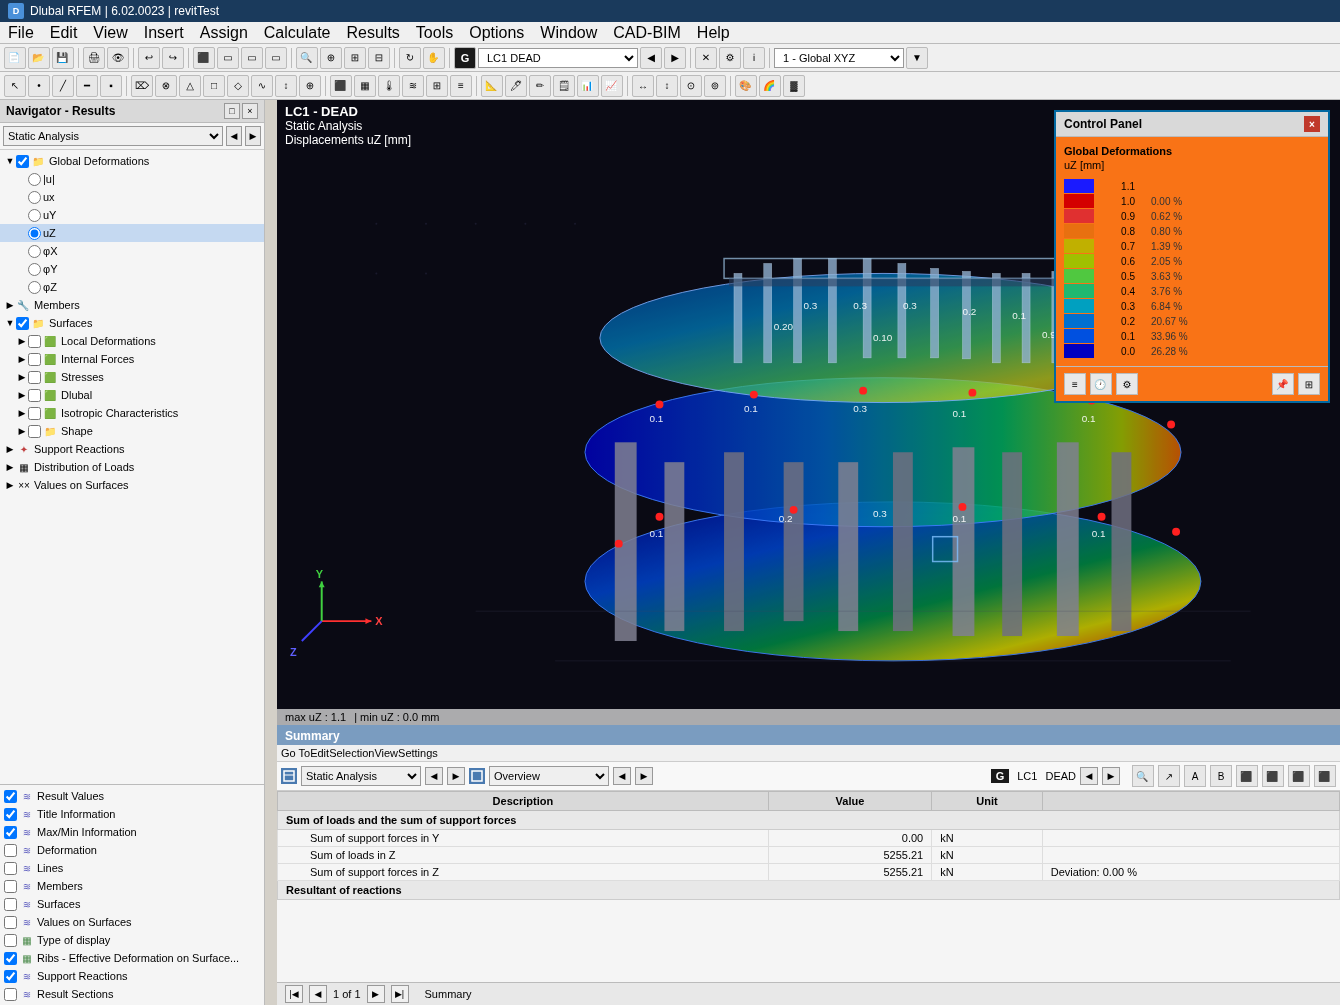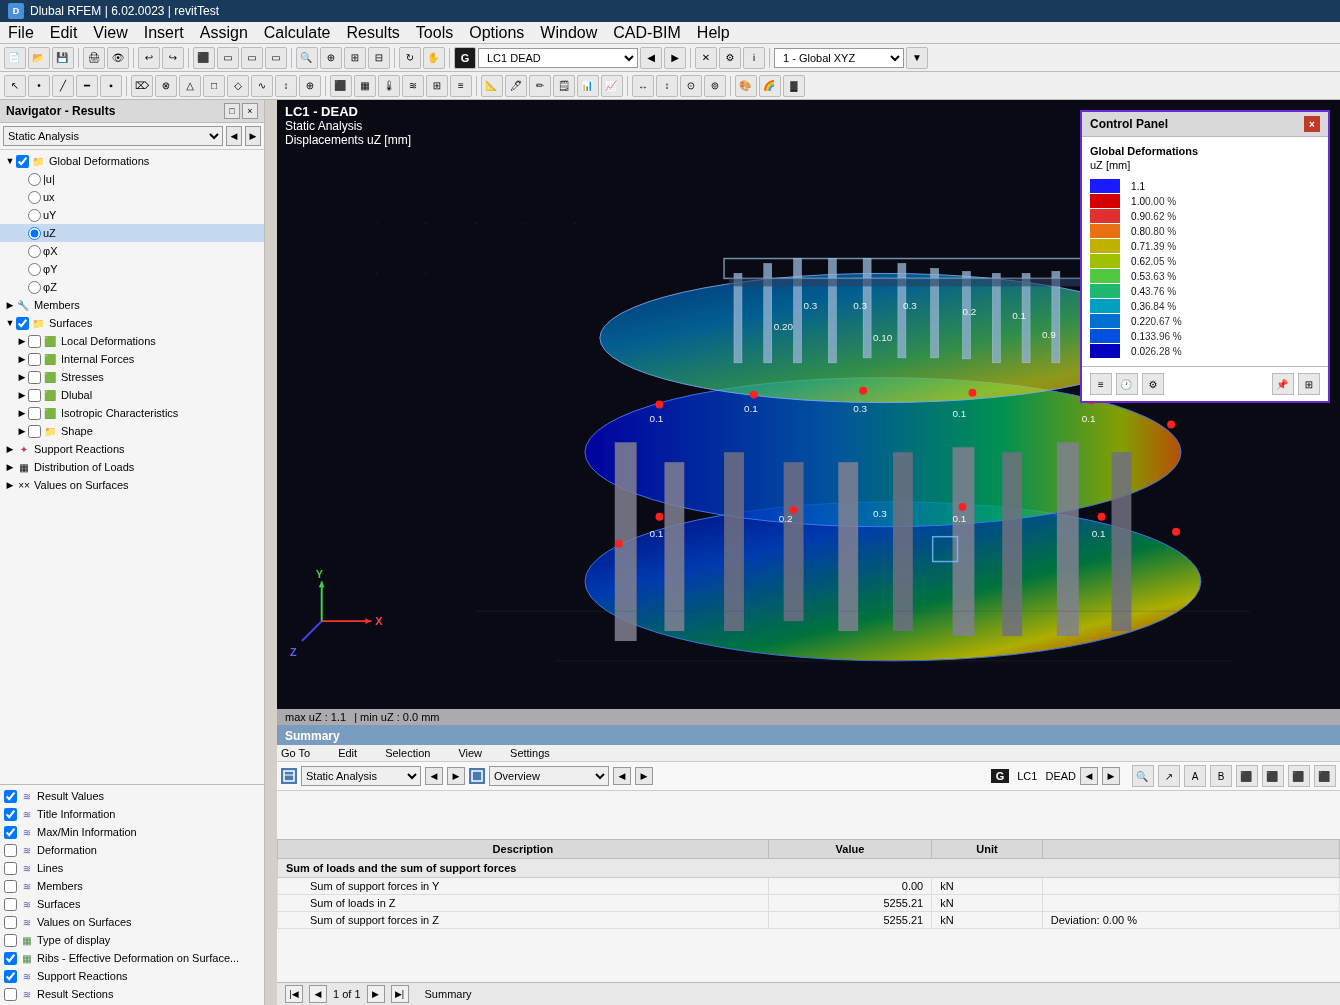--- a/index.html
+++ b/index.html
@@ -52,58 +52,58 @@
 
     
     #content { flex: 1; display: flex; flex-direction: column; overflow: hidden; padding-left: 12px; }
 
     
     #view3d { flex: 1; background: #0a0a14; position: relative; overflow: hidden; }
     #view-header { position: absolute; top: 4px; left: 8px; color: white; font-size: 12px; z-index: 2; }
     #view-header .vh-title { font-weight: bold; font-size: 13px; }
 
     
-    #control-panel { position: absolute; right: 10px; top: 10px; width: 250px; background: #ffffff; border: 2px solid #6d28d9; z-index: 10; }
+    #control-panel { position: absolute; right: 10px; top: 10px; width: 276px; background: #f97316; border: 2px solid #0369a1; z-index: 10; }
     #cp-header { background: #d9d9d9; padding: 4px 8px; display: flex; justify-content: space-between; align-items: center; border-bottom: 1px solid #bbb; }
     #cp-title { font-weight: bold; font-size: 12px; }
     #cp-close { width: 16px; height: 16px; background: #c0392b; border: none; color: white; cursor: pointer; display: flex; align-items: center; justify-content: center; font-size: 10px; font-weight: bold; }
     #cp-body { padding: 8px; }
     #cp-subtitle { font-weight: bold; font-size: 11px; margin-bottom: 2px; }
     #cp-uz { font-size: 11px; margin-bottom: 8px; }
 
     
     #color-legend { display: flex; flex-direction: column; gap: 1px; }
-    .legend-row { display: flex; align-items: center; gap: 0; font-size: 10px; }
+    .legend-row { display: flex; align-items: center; gap: 16px; font-size: 10px; }
     .legend-color { width: 30px; height: 14px; flex-shrink: 0; }
     .legend-value { width: 25px; text-align: right; }
     .legend-pct { color: #333; }
 
     #cp-footer { display: flex; justify-content: space-between; align-items: center; padding: 6px 8px; border-top: 1px solid #bbb; }
     #cp-tools { display: flex; gap: 4px; }
     .cp-tool-btn { width: 22px; height: 22px; background: #e8e8e8; border: 1px solid #bbb; cursor: pointer; display: flex; align-items: center; justify-content: center; font-size: 10px; }
     #cp-icons-right { display: flex; gap: 4px; }
 
     
     #view-status { position: absolute; bottom: 0; left: 0; right: 0; background: rgba(200,200,200,0.85); padding: 2px 8px; font-size: 11px; display: flex; gap: 8px; }
 
     
     #summary { height: 280px; background: #f5f5f5; border-top: 2px solid #7a9cc0; display: flex; flex-direction: column; }
     #summary-header { background: #7a9cc0; padding: 2px 8px; font-weight: bold; color: white; font-size: 12px; }
-    #summary-toolbar { background: #f0f0f0; padding: 2px 4px; display: flex; align-items: flex-end; gap: 28px; border-bottom: 1px solid #ccc; }
+    #summary-toolbar { background: #f0f0f0; padding: 2px 4px; display: flex; align-items: flex-end; gap: 0; border-bottom: 1px solid #ccc; }
     #summary-toolbar span { cursor: pointer; font-size: 11px; }
     #summary-filter { display: flex; align-items: center; gap: 4px; padding: 3px 4px; border-bottom: 1px solid #ccc; background: #f8f8f8; }
     #summary-filter select { height: 20px; font-size: 11px; border: 1px solid #999; }
     #summary-filter .sf-combo { width: 120px; }
     #summary-filter .sf-combo2 { width: 120px; }
     .sf-btn { width: 18px; height: 18px; background: #e8e8e8; border: 1px solid #999; cursor: pointer; display: flex; align-items: center; justify-content: center; font-size: 9px; }
     .sf-lc-badge { background: #1a1a1a; color: white; padding: 1px 5px; font-size: 11px; font-weight: bold; }
 
     
     #summary-table-wrapper { flex: 1; overflow-y: auto; }
-    #summary-table { width: 100%; border-collapse: collapse; font-size: 11px; margin-top: 48px; }
+    #summary-table { width: 100%; border-collapse: collapse; font-size: 11px; }
     #summary-table th { background: #d9d9d9; border: 1px solid #bbb; padding: 3px 8px; text-align: center; font-weight: bold; position: sticky; top: 0; z-index: 1; }
     #summary-table td { border: 1px solid #ddd; padding: 2px 8px; }
     #summary-table .section-header { background: #e8e8e8; font-weight: bold; padding: 3px 8px; border: 1px solid #ccc; }
     #summary-table .indent { padding-left: 32px; }
     #summary-table .value-cell { text-align: right; }
 
     
     #summary-pagination { background: #e8e8e8; border-top: 1px solid #bbb; padding: 2px 8px; display: flex; align-items: center; gap: 6px; font-size: 11px; }
     .pg-btn { width: 18px; height: 18px; background: #f0f0f0; border: 1px solid #999; cursor: pointer; display: flex; align-items: center; justify-content: center; font-size: 9px; }
 
@@ -832,20 +832,23 @@
                 <td class="value-cell">5255.21</td>
                 <td>kN</td>
                 <td></td>
               </tr>
               <tr>
                 <td class="indent">Sum of support forces in Z</td>
                 <td class="value-cell">5255.21</td>
                 <td>kN</td>
                 <td>Deviation: 0.00 %</td>
               </tr>
+              <tr>
+                <td class="section-header" colspan="4">Resultant of reactions</td>
+              </tr>
             </tbody>
         </table>
       </div>
 
       <div id="summary-pagination">
         <div class="pg-btn">|◀</div>
         <div class="pg-btn">◀</div>
         <span>1 of 1</span>
         <div class="pg-btn">▶</div>
         <div class="pg-btn">▶|</div>

